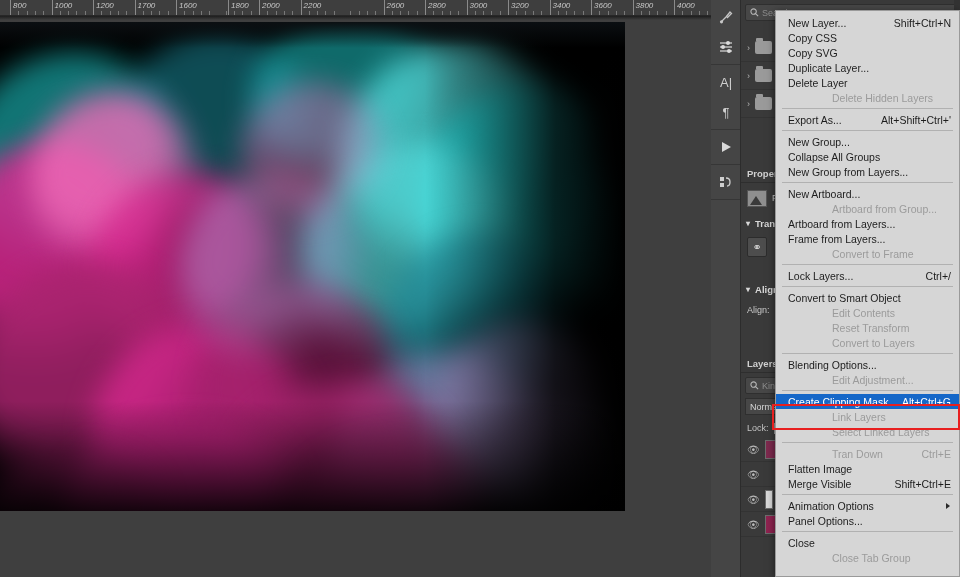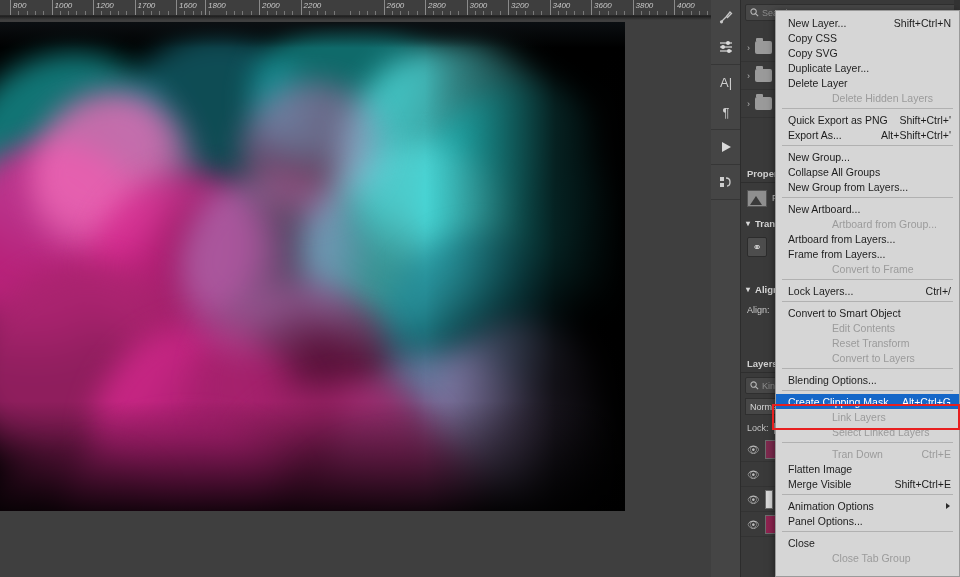--- a/index.html
+++ b/index.html
@@ -178,21 +178,21 @@
       <div class="ruler-tick" style="left: 134.5px;">1700</div>
       <div class="ruler-minor" style="left: 142.8px;"></div>
       <div class="ruler-minor" style="left: 151.1px;"></div>
       <div class="ruler-minor" style="left: 159.4px;"></div>
       <div class="ruler-minor" style="left: 167.7px;"></div>
       <div class="ruler-tick" style="left: 176px;">1600</div>
       <div class="ruler-minor" style="left: 184.3px;"></div>
       <div class="ruler-minor" style="left: 192.6px;"></div>
       <div class="ruler-minor" style="left: 200.9px;"></div>
       <div class="ruler-minor" style="left: 209.2px;"></div>
-      <div class="ruler-tick" style="left: 205px;">1800</div>
+      <div class="ruler-tick" style="left: 228px;">1800</div>
       <div class="ruler-minor" style="left: 225.8px;"></div>
       <div class="ruler-minor" style="left: 234.1px;"></div>
       <div class="ruler-minor" style="left: 242.4px;"></div>
       <div class="ruler-minor" style="left: 250.7px;"></div>
       <div class="ruler-tick" style="left: 259px;">2000</div>
       <div class="ruler-minor" style="left: 267.3px;"></div>
       <div class="ruler-minor" style="left: 275.6px;"></div>
       <div class="ruler-minor" style="left: 283.9px;"></div>
       <div class="ruler-minor" style="left: 292.2px;"></div>
       <div class="ruler-tick" style="left: 300.5px;">2200</div>
@@ -432,24 +432,20 @@
       <span class="lbl">Duplicate Layer...</span>
     </div>
     <div class="mi">
       <span class="lbl">Delete Layer</span>
     </div>
     <div class="mi dim">
       <span class="lbl">Delete Hidden Layers</span>
     </div>
     <div class="sep"></div>
     <div class="mi">
-      <span class="lbl">Quick Export as PNG</span>
-      <span class="sc">Shift+Ctrl+'</span>
-    </div>
-    <div class="mi">
       <span class="lbl">Export As...</span>
       <span class="sc">Alt+Shift+Ctrl+'</span>
     </div>
     <div class="sep"></div>
     <div class="mi">
       <span class="lbl">New Group...</span>
     </div>
     <div class="mi">
       <span class="lbl">Collapse All Groups</span>
     </div>
@@ -486,20 +482,23 @@
     </div>
     <div class="mi dim">
       <span class="lbl">Reset Transform</span>
     </div>
     <div class="mi dim">
       <span class="lbl">Convert to Layers</span>
     </div>
     <div class="sep"></div>
     <div class="mi">
       <span class="lbl">Blending Options...</span>
+    </div>
+    <div class="mi dim">
+      <span class="lbl">Edit Adjustment...</span>
     </div>
     <div class="sep"></div>
     <div class="mi sel">
       <span class="lbl">Create Clipping Mask</span>
       <span class="sc">Alt+Ctrl+G</span>
     </div>
     <div class="mi dim">
       <span class="lbl">Link Layers</span>
     </div>
     <div class="mi dim">

